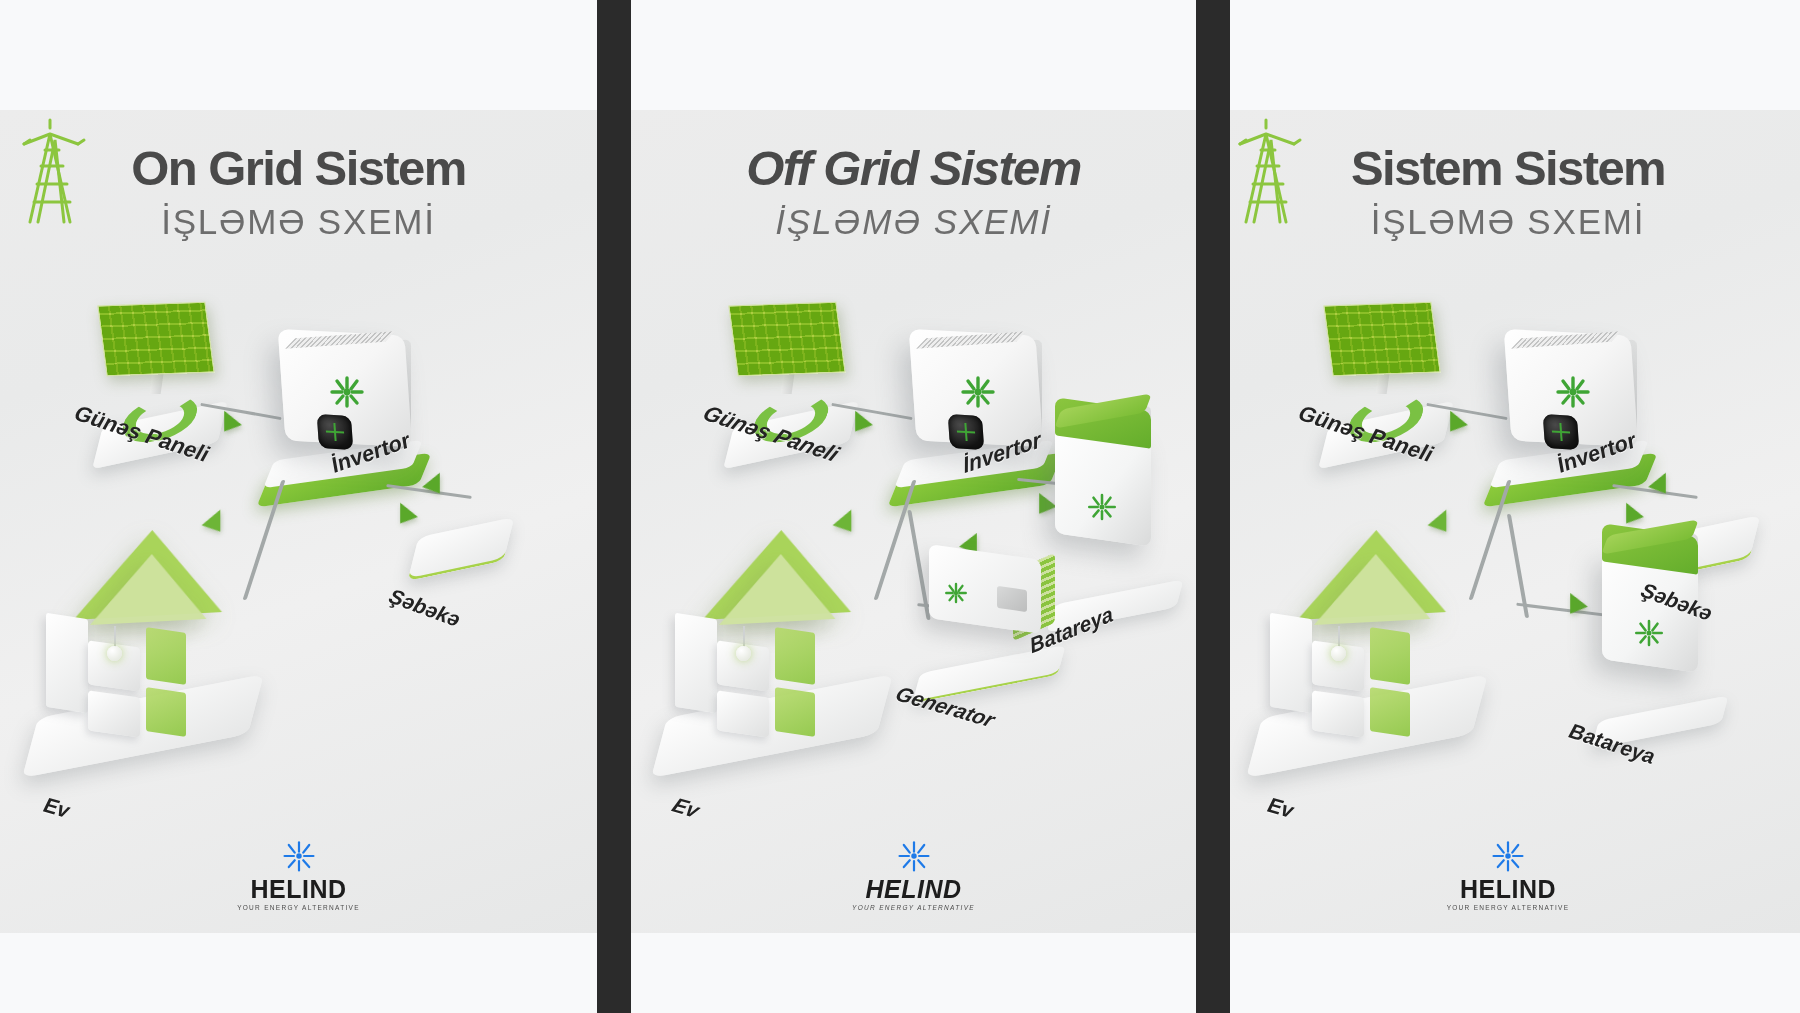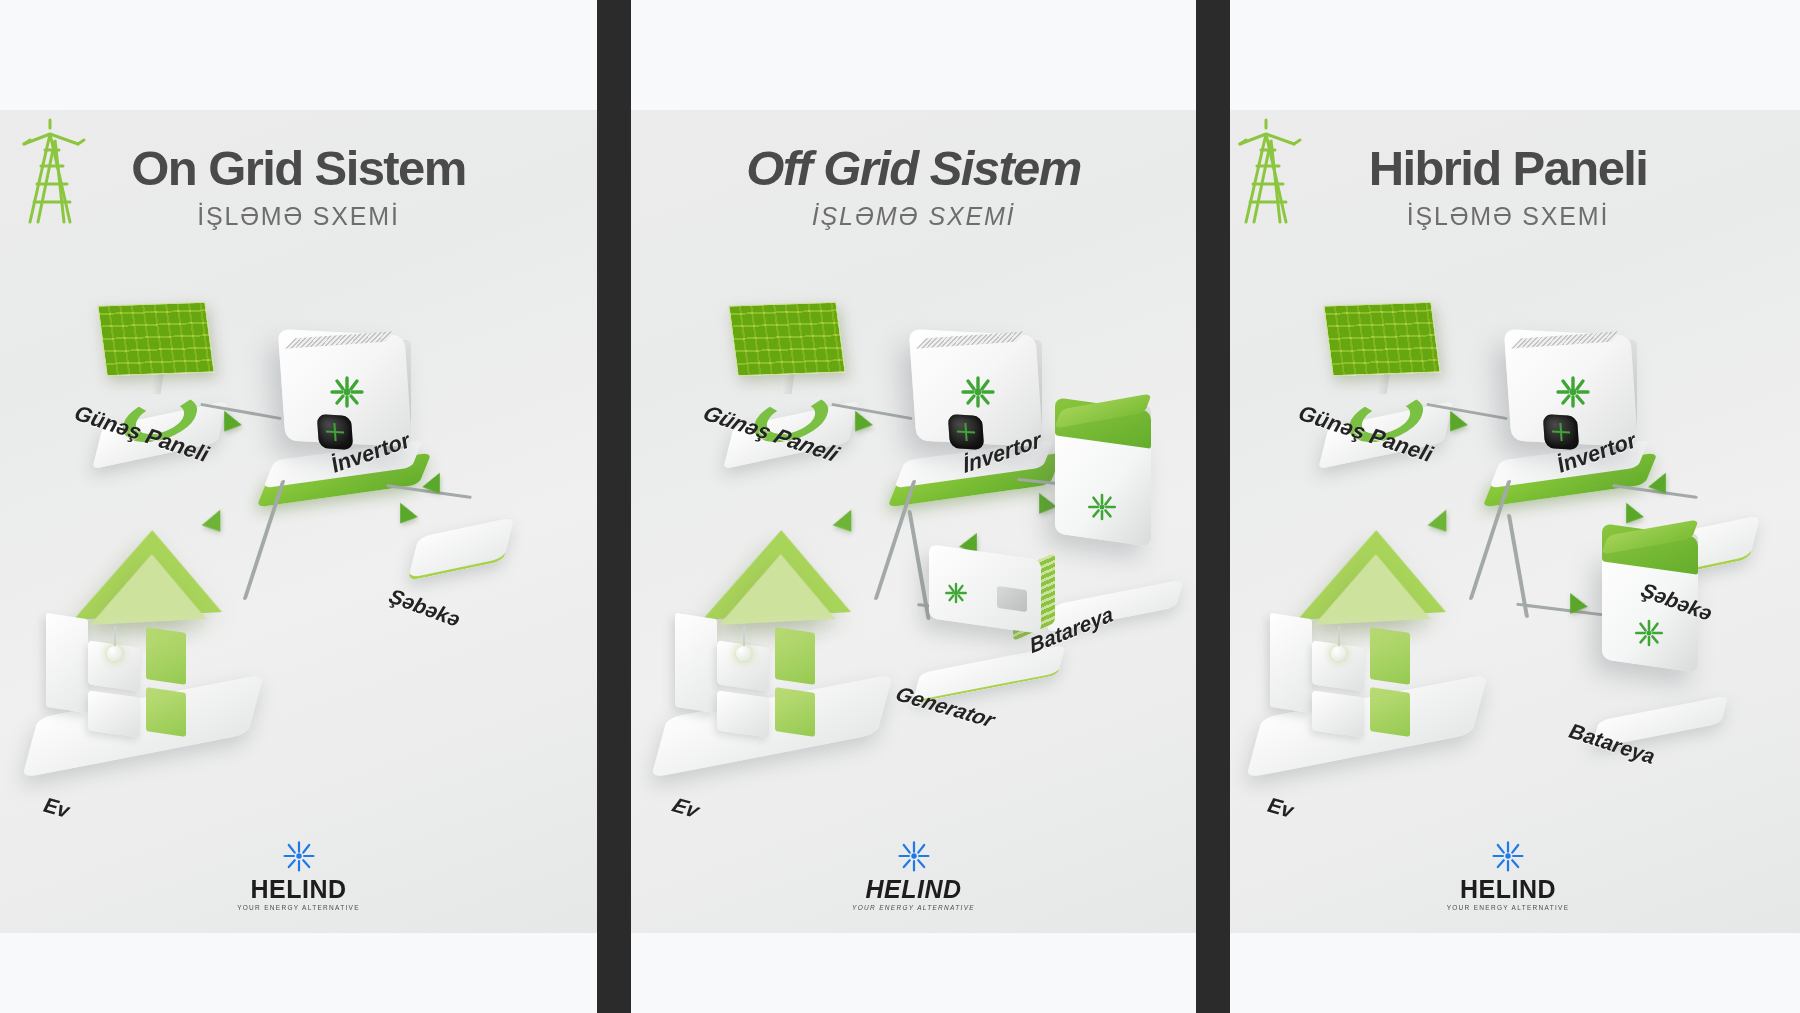--- a/index.html
+++ b/index.html
@@ -42,21 +42,21 @@
   .panel-bot-gap { bottom:0; height:92px; }
 
   
   .heading { position:absolute; left:0; right:0; text-align:center; z-index:10; }
   .title {
     font-size:49px; font-weight:bold; color:#4a4a4a;
     letter-spacing:-1.6px; line-height:1;
     font-family:"Liberation Sans", sans-serif;
   }
   .subtitle {
-    font-size:25px; color:#6d6d6d; letter-spacing:1.8px;
+    font-size:35px; color:#6d6d6d; letter-spacing:1.8px;
     margin-top:9px; font-weight:normal;
   }
 
   
   .scene { position:absolute; left:0; right:0; top:0; bottom:0; }
 
   
   .sp-base {
     position:absolute; width:128px; height:70px;
     background:linear-gradient(145deg,#ffffff,#e4e5e5);
@@ -511,21 +511,21 @@
     <div class="panel-bot-gap"></div>
   </div>
 
   <div class="divider d2"></div>
 
   <div class="panel p3">
     <div class="panel-top-gap"></div>
     <div class="panel-inner">
 
       <div class="heading" style="top:34px;">
-        <div class="title">Hibrid Paneli</div>
+        <div class="title">Sistem Sistem</div>
         <div class="subtitle">İŞLƏMƏ SXEMİ</div>
       </div>
 
       <div class="scene">
 
         
         <div class="sp-base" style="left:106px; top:290px;"></div>
         <div class="sp-ring" style="left:133px; top:272px;"></div>
         <div class="sp-stand" style="left:162px; top:250px;"></div>
         <div class="sp-cell" style="left:114px; top:192px;"></div>

